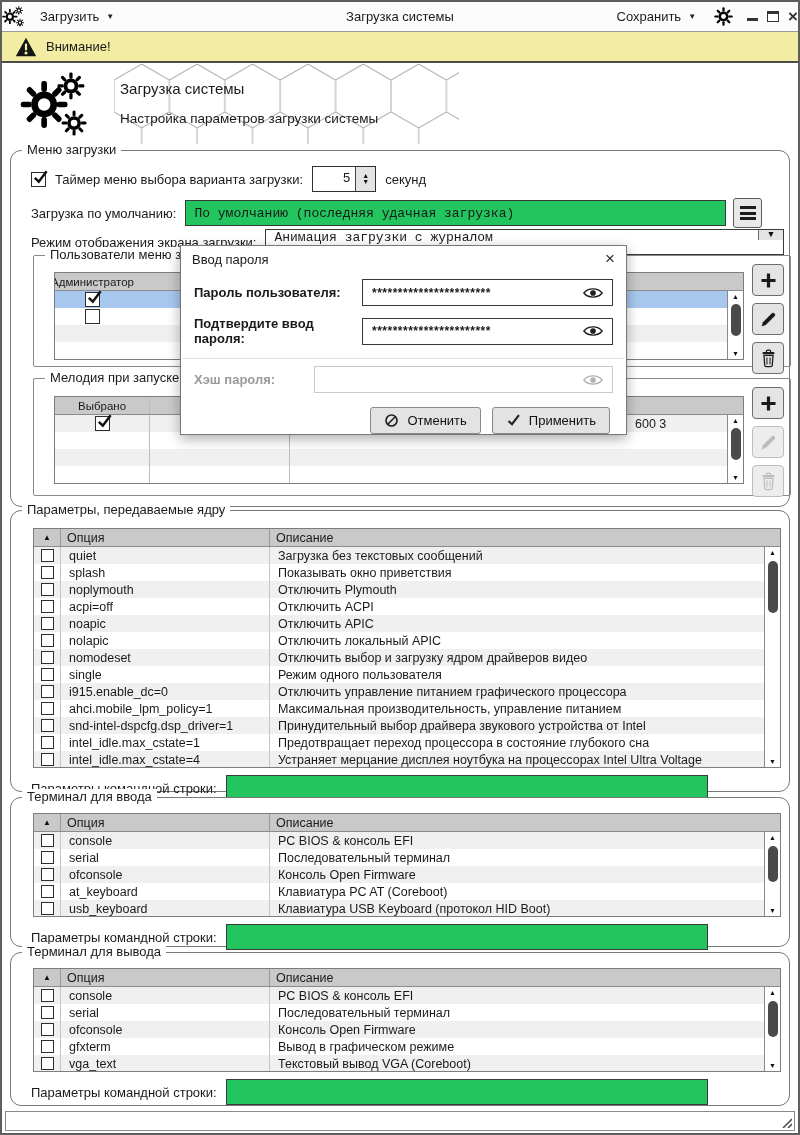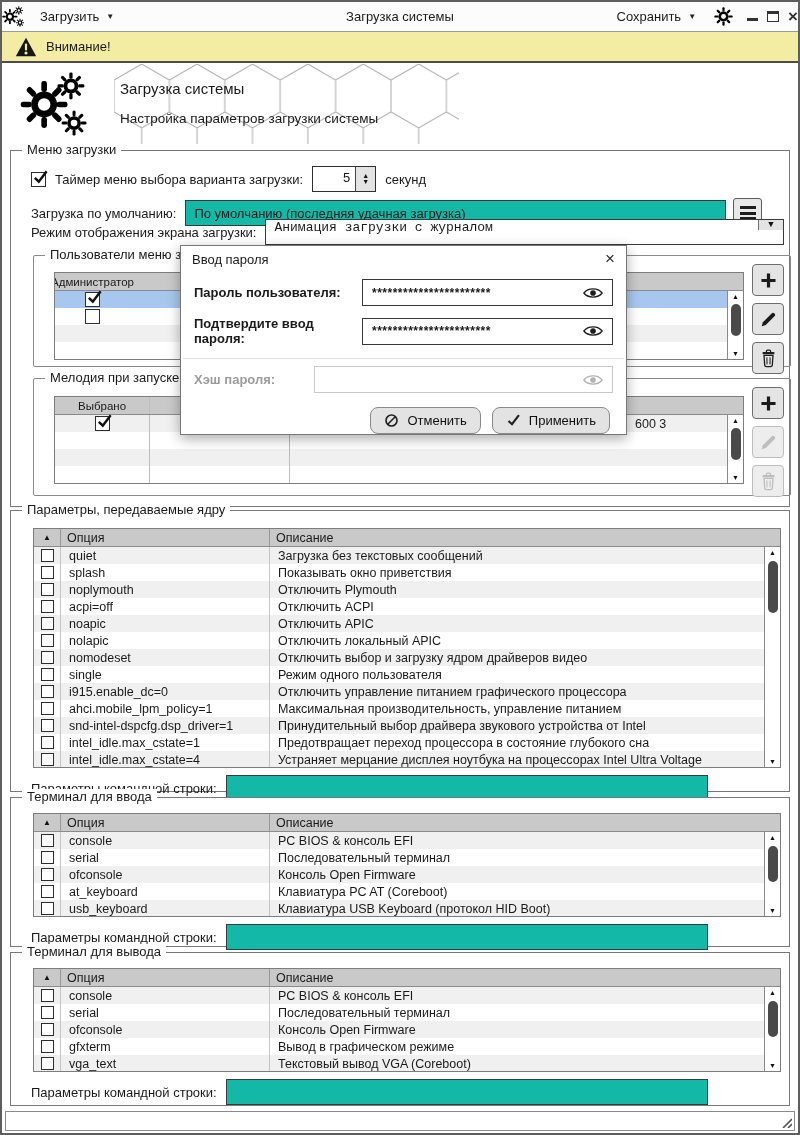--- a/index.html
+++ b/index.html
@@ -25,32 +25,32 @@
   .warnbar svg{width:22px;height:20px;color:#161616;}
 
   
   .apphead{height:84px;position:relative;background:#fff;}
   .hexwrap{position:absolute;left:112px;top:1px;width:345px;height:80px;}
   .logo{position:absolute;left:16px;top:9px;width:76px;height:66px;color:#4d7aae;}
   .h-title{position:absolute;left:118px;top:17px;font-size:15px;}
   .h-sub{position:absolute;left:118px;top:48px;font-size:13.5px;}
 
   
-  .group{position:absolute;border:1px solid #787878;border-radius:0;background:#fff;}
+  .group{position:absolute;border:1px solid #787878;border-radius:11px;background:#fff;}
   .legend{position:absolute;top:-9px;left:11px;background:#fff;padding:0 5px;font-size:13px;white-space:nowrap;}
   .subgroup{position:absolute;border:1px solid #8a8a8a;border-radius:2px;}
 
   
   .cb{width:15px;height:15px;border:1.6px solid #2d2d2d;background:#fff;display:inline-block;position:relative;flex:none;}
   .cb svg{position:absolute;left:0;top:-4px;width:17px;height:17px;color:#111;}
   .spin{display:flex;border:1.6px solid #2f2f2f;height:26px;width:64px;background:#fff;}
   .spin .val{flex:1;text-align:right;padding:3px 5px 0 0;}
   .spin .btns{width:20px;border-left:1.4px solid #444;background:#e3e3e3;display:flex;flex-direction:column;
               align-items:center;justify-content:center;font-size:7px;line-height:6px;color:#111;}
-  .field{border:1.5px solid #3a3a3a;background:#14b8a6;height:26px;display:flex;align-items:center;padding:0 8px;}
+  .field{border:1.5px solid #3a3a3a;background:#22c55e;height:26px;display:flex;align-items:center;padding:0 8px;font-family:Liberation Mono, monospace;}
   .burger{width:29px;height:30px;border:1.4px solid #5c5c5c;background:#e8e8e8;border-radius:3px;
           display:flex;flex-direction:column;justify-content:center;align-items:center;gap:2.6px;}
   .burger i{width:16px;height:3px;background:#1d1d1d;}
   .combo{border:1.5px solid #3a3a3a;height:26px;display:flex;align-items:flex-start;background:#fff;font-family:Liberation Mono, monospace;}
   .combo .txt{flex:1;display:flex;align-items:center;padding:0 8px;}
   .combo .arr{width:25px;border-left:1px solid #6e6e6e;background:#e3e3e3;display:flex;align-items:center;
               justify-content:center;font-size:9px;color:#111;}
 
   .frow{position:absolute;display:flex;align-items:center;}
 
@@ -98,21 +98,21 @@
   .dlg-row{display:flex;align-items:center;padding:3px 13px 3px 13px;margin-top:4px;}
   .dlg-lbl{width:168px;flex:none;font-weight:bold;}
   .pwfield{flex:1;border:1.5px solid #383838;height:27px;display:flex;align-items:center;padding:0 9px;
            font-weight:bold;font-size:12px;letter-spacing:.5px;}
   .pwfield .eye{margin-left:auto;color:#1d1d1d;width:20px;height:14px;flex:none;}
   .dlg-sep{border-top:1px solid #e0e0e0;margin:9px 2px 2px 2px;}
   .hash .dlg-lbl{color:#9b9b9b;}
   .hash .pwfield{border-color:#c9c9c9;}
   .hash .eye{color:#b3b3b3;}
   .dlg-btns{display:flex;justify-content:flex-end;gap:11px;padding:11px 16px 0 0;}
-  .dlg-btn{display:flex;align-items:center;gap:8px;border:1px solid #8a8a8a;background:#e3e3e3;border-radius:8px;
+  .dlg-btn{display:flex;align-items:center;gap:8px;border:1px solid #8a8a8a;background:#e3e3e3;border-radius:3px;
            padding:5px 13px;font-size:13px;color:#111;}
   .dlg-btn svg{width:15px;height:15px;color:#222;}
 
   
   .statusbar{position:absolute;left:3px;right:3px;top:1109px;height:20px;border:1px solid #8a8a8a;background:#fff;}
   .grip{position:absolute;right:2px;bottom:2px;width:12px;height:12px;color:#555;}
 </style>
 </head>
 <body>
 
@@ -240,21 +240,21 @@
     <div class="frow" style="left:20px;top:47px;right:5px">
       <span style="flex:none">Загрузка по умолчанию:</span>
       <span class="field" style="width:541px;margin-left:9px">По умолчанию (последняя удачная загрузка)</span>
       <span class="burger" style="margin-left:7px">
           <i></i>
           <i></i>
           <i></i>
         </span>
     </div>
 
-    <div class="frow" style="left:20px;top:68px;right:5px">
+    <div class="frow" style="left:20px;top:78px;right:5px">
       <span style="flex:none">Режим отображения экрана загрузки:</span>
       <span class="combo" style="flex:1;margin-left:9px">
         <span class="txt">Анимация загрузки с журналом</span>
         <span class="arr">▼</span>
       </span>
     </div>
 
     <div class="subgroup" style="left:22px;top:104px;width:758px;height:112px">
       <span class="legend">Пользователи меню загрузки</span>
       <div class="tbl" style="left:20px;top:16px;width:690px;height:88px">

